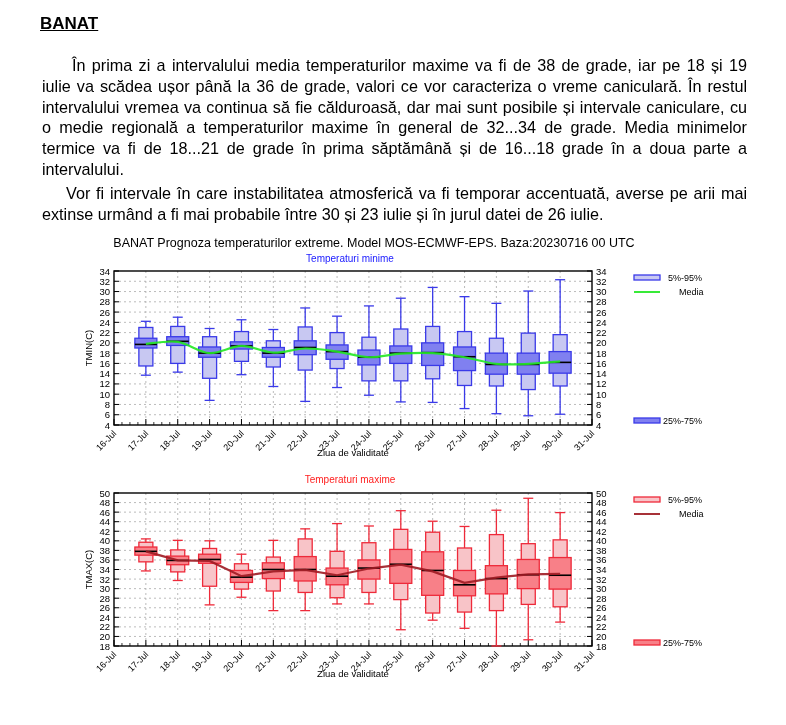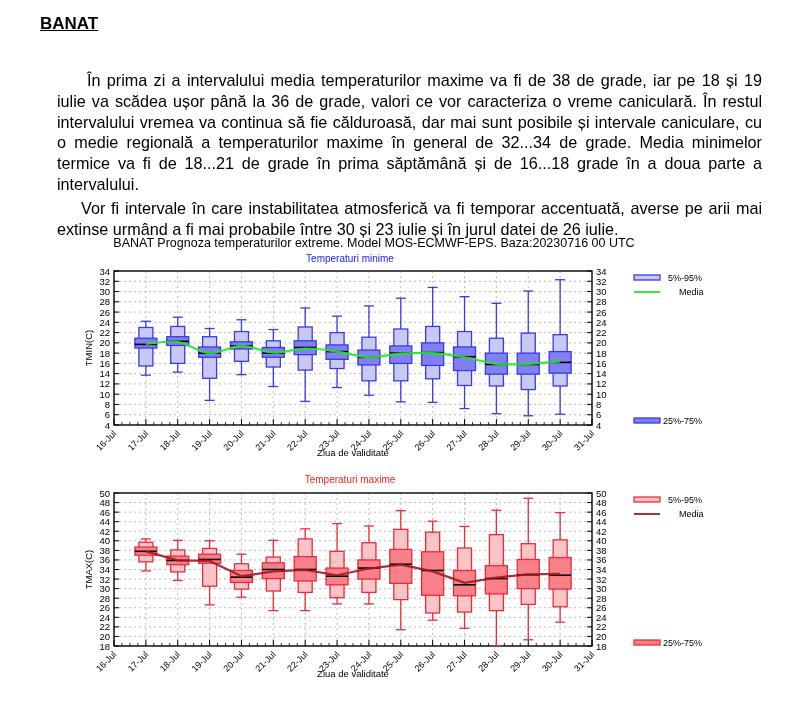--- a/index.html
+++ b/index.html
@@ -1,21 +1,21 @@
 <!DOCTYPE html>
 <html><head>
 <meta charset="utf-8">
 <style>
   html, body { margin: 0; padding: 0; background: #ffffff; }
   body { width: 786px; height: 725px; position: relative; overflow: hidden;
          font-family: "Liberation Sans", sans-serif; color: #000; }
   .heading { position: absolute; left: 40px; top: 14px; font-size: 17px; font-weight: bold;
              text-decoration: underline; text-align: center; }
   .para { position: absolute; left: 40px; width: 705px; font-size: 16.2px; line-height: 20.8px;
-          text-align: justify; margin: 17px; }
+          text-align: justify; margin: 2px; }
   .p1 { top: 53px; text-indent: 30px; }
   .p2 { top: 181px; text-indent: 24px; }
   .chart-svg { position: absolute; left: 0; top: 0; }
   .chart-svg text { font-family: "Liberation Sans", sans-serif; }
 </style>
 </head>
 <body>
 
 <div class="heading">BANAT</div>
 <p class="para p1">În prima zi a intervalului media temperaturilor maxime va fi de 38 de grade, iar pe 18 și 19 iulie va scădea ușor până la 36 de grade, valori ce vor caracteriza o vreme caniculară. În restul intervalului vremea va continua să fie călduroasă, dar mai sunt posibile și intervale caniculare, cu o medie regională a temperaturilor maxime în general de 32...34 de grade. Media minimelor termice va fi de 18...21 de grade în prima săptămână și de 16...18 grade în a doua parte a intervalului.</p>

